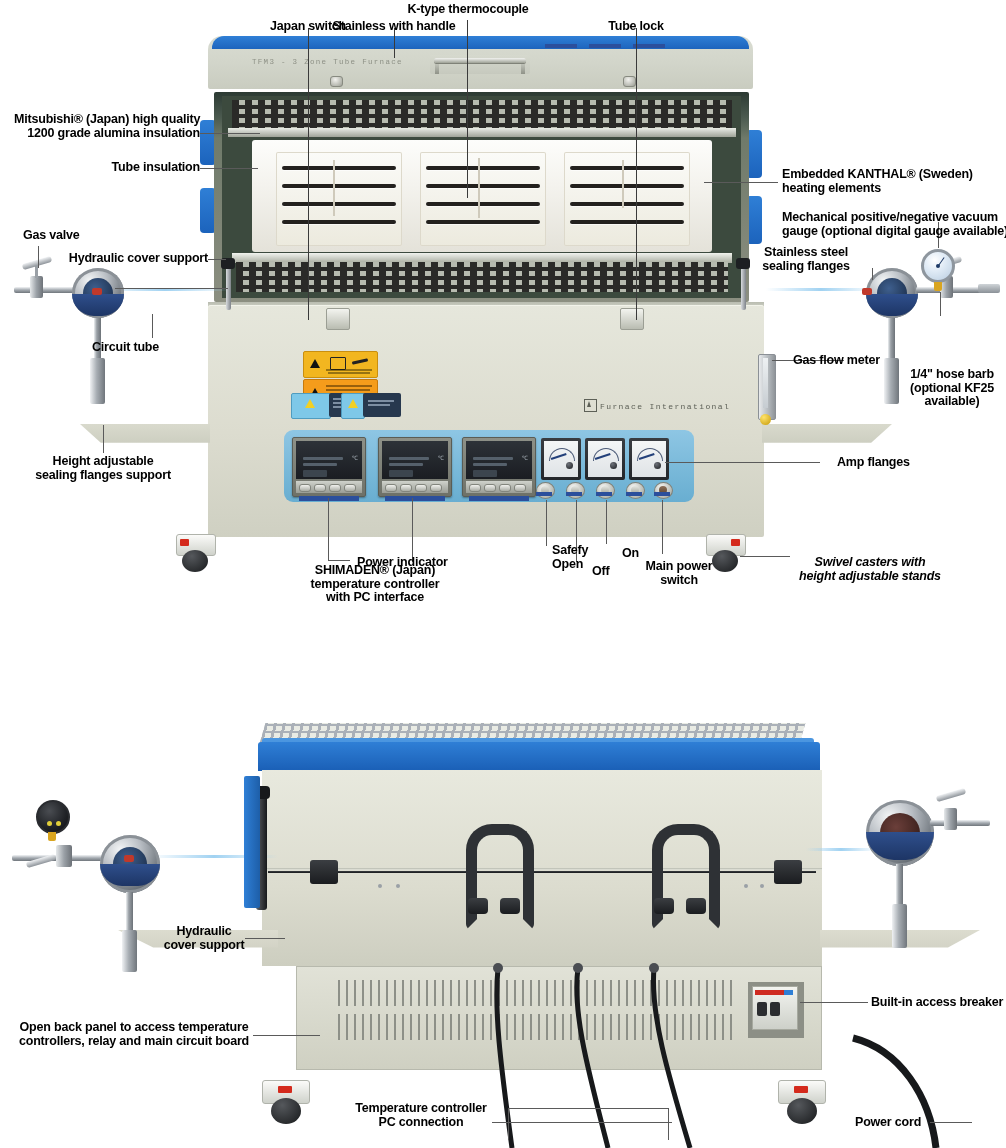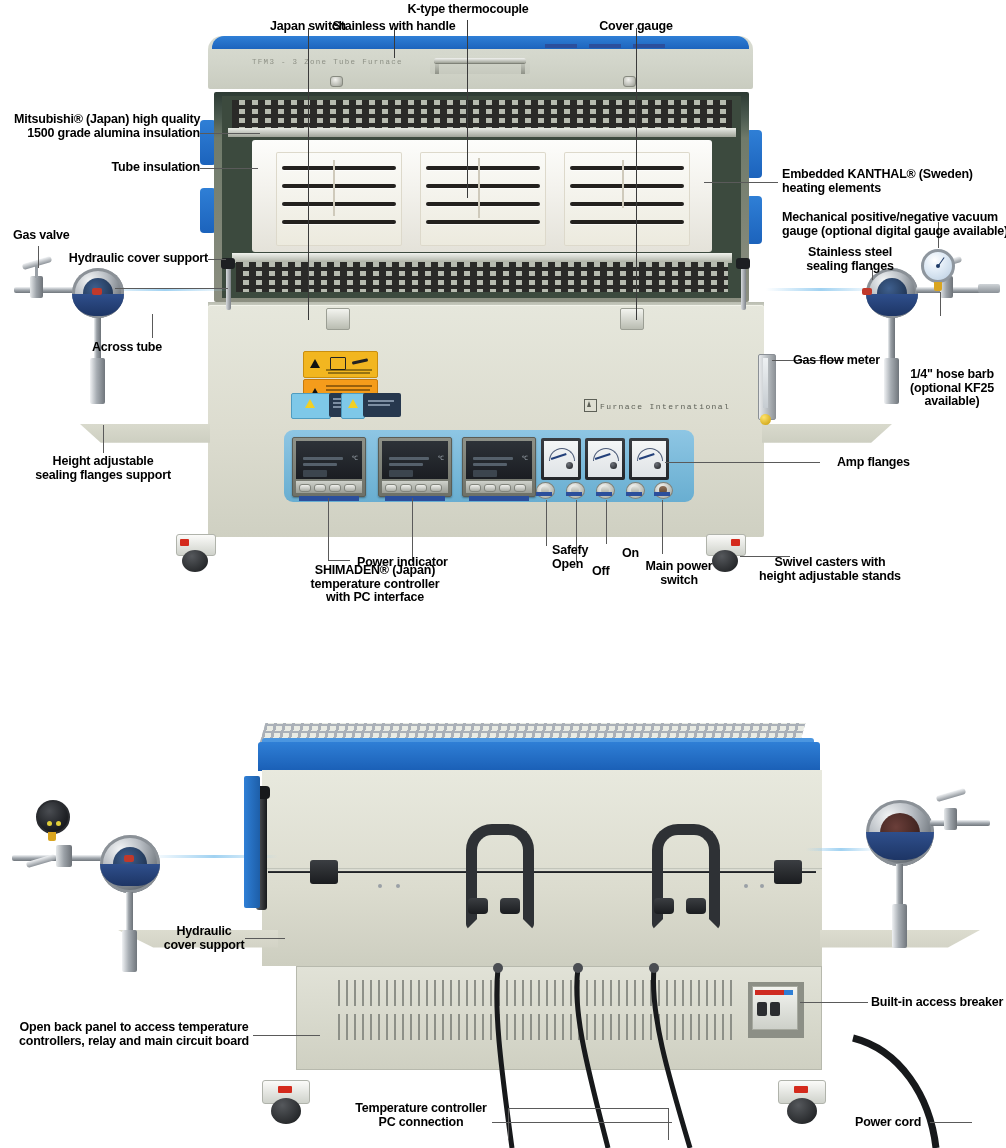--- a/index.html
+++ b/index.html
@@ -742,44 +742,44 @@
     <div class="ld h" style="left:328px;top:560px;width:22px;"></div>
     <div class="ld v" style="left:412px;top:498px;height:64px;"></div>
     <div class="ld v" style="left:546px;top:500px;height:46px;"></div>
     <div class="ld v" style="left:576px;top:500px;height:62px;"></div>
     <div class="ld v" style="left:606px;top:500px;height:44px;"></div>
     <div class="ld v" style="left:662px;top:500px;height:54px;"></div>
 
     <div class="lbl c" style="left:258px;top:20px;width:100px;">Japan switch</div>
     <div class="lbl c" style="left:316px;top:20px;width:156px;">Stainless with handle</div>
     <div class="lbl c" style="left:398px;top:3px;width:140px;">K-type thermocouple</div>
-    <div class="lbl c" style="left:586px;top:20px;width:100px;">Cover gauge</div>
+    <div class="lbl c" style="left:586px;top:20px;width:100px;">Tube lock</div>
 
     <div class="lbl r" style="left:14px;top:113px;width:186px;">Mitsubishi® (Japan) high quality
-1500 grade alumina insulation</div>
+1200 grade alumina insulation</div>
     <div class="lbl r" style="left:40px;top:161px;width:160px;">Tube insulation</div>
 
-    <div class="lbl l" style="left:13px;top:229px;">Gas valve</div>
+    <div class="lbl l" style="left:23px;top:229px;">Gas valve</div>
     <div class="lbl r" style="left:58px;top:252px;width:150px;">Hydraulic cover support</div>
-    <div class="lbl l" style="left:92px;top:341px;">Across tube</div>
+    <div class="lbl l" style="left:92px;top:341px;">Circuit tube</div>
     <div class="lbl c" style="left:30px;top:455px;width:146px;">Height adjustable
 sealing flanges support</div>
 
     <div class="lbl l" style="left:782px;top:168px;">Embedded KANTHAL® (Sweden)
 heating elements</div>
     <div class="lbl l" style="left:782px;top:211px;">Mechanical positive/negative vacuum
 gauge (optional digital gauge available)</div>
-    <div class="lbl c" style="left:784px;top:246px;width:132px;">Stainless steel
+    <div class="lbl c" style="left:740px;top:246px;width:132px;">Stainless steel
 sealing flanges</div>
     <div class="lbl c" style="left:900px;top:368px;width:104px;">1/4" hose barb
 (optional KF25
 available)</div>
     <div class="lbl l" style="left:793px;top:354px;">Gas flow meter</div>
     <div class="lbl l" style="left:837px;top:456px;">Amp flanges</div>
-    <div class="lbl c" style="left:740px;top:556px;width:180px;">Swivel casters with
+    <div class="lbl c" style="left:780px;top:556px;width:180px;font-style:italic;">Swivel casters with
 height adjustable stands</div>
 
     <div class="lbl c" style="left:282px;top:564px;width:186px;">SHIMADEN® (Japan)
 temperature controller
 with PC interface</div>
     <div class="lbl l" style="left:357px;top:556px;">Power indicator</div>
     <div class="lbl l" style="left:552px;top:544px;">Safefy
 Open</div>
     <div class="lbl l" style="left:592px;top:565px;">Off</div>
     <div class="lbl l" style="left:622px;top:547px;">On</div>

